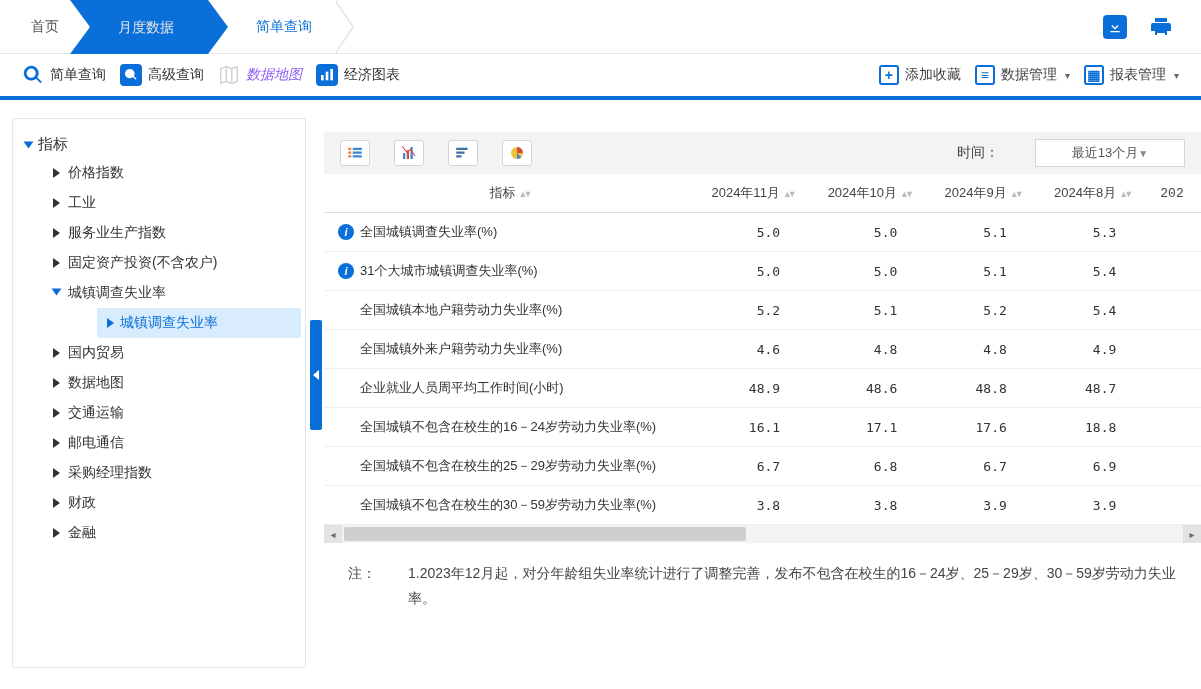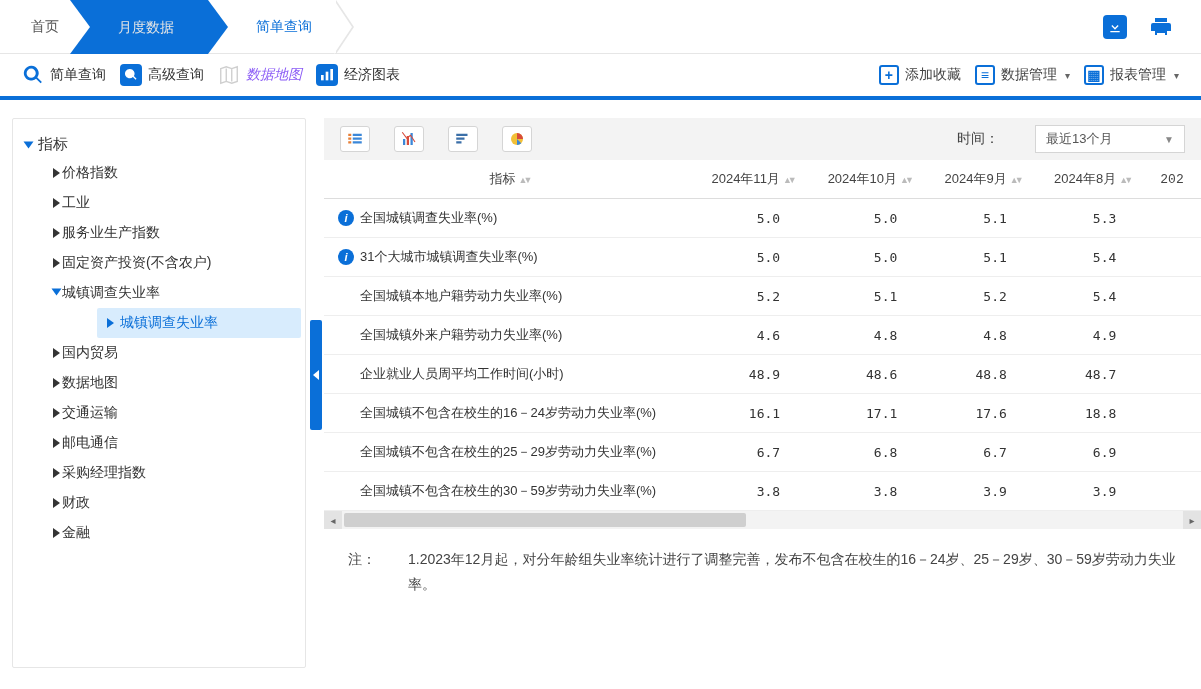--- a/index.html
+++ b/index.html
@@ -31,39 +31,39 @@
   .right-tool { display: flex; align-items: center; gap: 6px; font-size: 14px; color: #444; cursor: pointer; }
   .right-tool .bx { width: 20px; height: 20px; border: 2px solid #0a6fd8; border-radius: 3px; display: flex; align-items: center; justify-content: center; color: #0a6fd8; font-weight: bold; font-size: 14px; line-height: 1; }
   .dd-caret { font-size: 10px; color: #666; margin-left: 2px; }
 
   
   .main { display: flex; }
   .sidebar { width: 310px; padding: 18px 4px 18px 0; border-right: 0; }
   .sidebar-inner { border: 1px solid #e6e6e6; border-radius: 2px; margin: 0 0 0 12px; padding: 12px 4px 12px 4px; min-height: 550px; }
   .tree-root { display: flex; align-items: center; gap: 6px; font-size: 15px; padding: 4px 8px; cursor: pointer; }
   .tree-list { list-style: none; margin-left: 30px; }
-  .tree-list li { display: flex; align-items: center; gap: 2px; padding: 6px 6px; font-size: 14px; cursor: pointer; white-space: nowrap; }
+  .tree-list li { display: flex; align-items: center; gap: 8px; padding: 6px 6px; font-size: 14px; cursor: pointer; white-space: nowrap; }
   .tree-list li.expanded > .arrow { transform: rotate(90deg) translateX(-1px); }
   .tree-sublist { list-style: none; margin-left: 50px; }
   .tree-sublist li { padding: 6px 10px; font-size: 14px; cursor: pointer; display: flex; align-items: center; gap: 6px; }
   .tree-sublist li.selected { background: #d8ecfd; color: #0a6fd8; border-radius: 2px; }
   .arrow { display: inline-block; width: 0; height: 0; border-top: 5px solid transparent; border-bottom: 5px solid transparent; border-left: 7px solid #333; }
   .arrow.down { transform: rotate(90deg); border-left-color: #0a6fd8; }
   .arrow.child { border-left-color: #0a6fd8; }
 
   
-  .content { flex: 1; padding: 18px 0 18px 0; position: relative; }
+  .content { flex: 1; padding: 32px 0 18px 0; position: relative; }
   .splitter { position: absolute; left: 0; top: 220px; width: 12px; height: 110px; background: #0a6fd8; border-radius: 2px; cursor: pointer; }
   .splitter::after { content: ""; position: absolute; left: 3px; top: 50px; border-top: 5px solid transparent; border-bottom: 5px solid transparent; border-right: 6px solid #fff; }
   .content-inner { margin-left: 14px; }
   .panel-toolbar { height: 42px; background: #f3f3f3; display: flex; align-items: center; padding: 0 16px; gap: 24px; }
   .panel-toolbar .ptool { width: 30px; height: 26px; border: 1px solid #d5d5d5; border-radius: 3px; background: #fff; display: flex; align-items: center; justify-content: center; cursor: pointer; }
   .panel-toolbar .ptool svg { width: 18px; height: 18px; }
   .time-label { margin-left: auto; font-size: 14px; color: #444; }
-  .time-select { border: 1px solid #d5d5d5; background: #fff; height: 28px; width: 150px; display: flex; align-items: center; padding: 0 10px; justify-content: space-between; cursor: pointer; font-size: 13px; color: #555; margin-left: 12px; }
+  .time-select { border: 1px solid #d5d5d5; background: #fff; height: 28px; width: 150px; display: flex; align-items: center; padding: 0 10px; justify-content: center; cursor: pointer; font-size: 13px; color: #555; margin-left: 12px; }
 
   
   .tbl-wrap { overflow-x: hidden; }
   table.data { border-collapse: collapse; width: 100%; min-width: 850px; }
   table.data th, table.data td { border-bottom: 1px solid #eee; padding: 10px 14px; font-size: 13px; }
   table.data th { background: #fff; font-weight: normal; color: #444; text-align: center; border-bottom: 1px solid #ddd; }
   .sort-ic { font-size: 9px; color: #bbb; margin-left: 3px; letter-spacing: -4px; }
   table.data td.name { text-align: left; color: #333; }
   table.data td.val  { text-align: right; font-family: Consolas, monospace; color: #333; padding-right: 30px; }
   .info-ic { display: inline-flex; width: 16px; height: 16px; border-radius: 50%; background: #0a6fd8; color: #fff; font-size: 11px; font-style: italic; font-weight: bold; align-items: center; justify-content: center; margin-right: 6px; }

